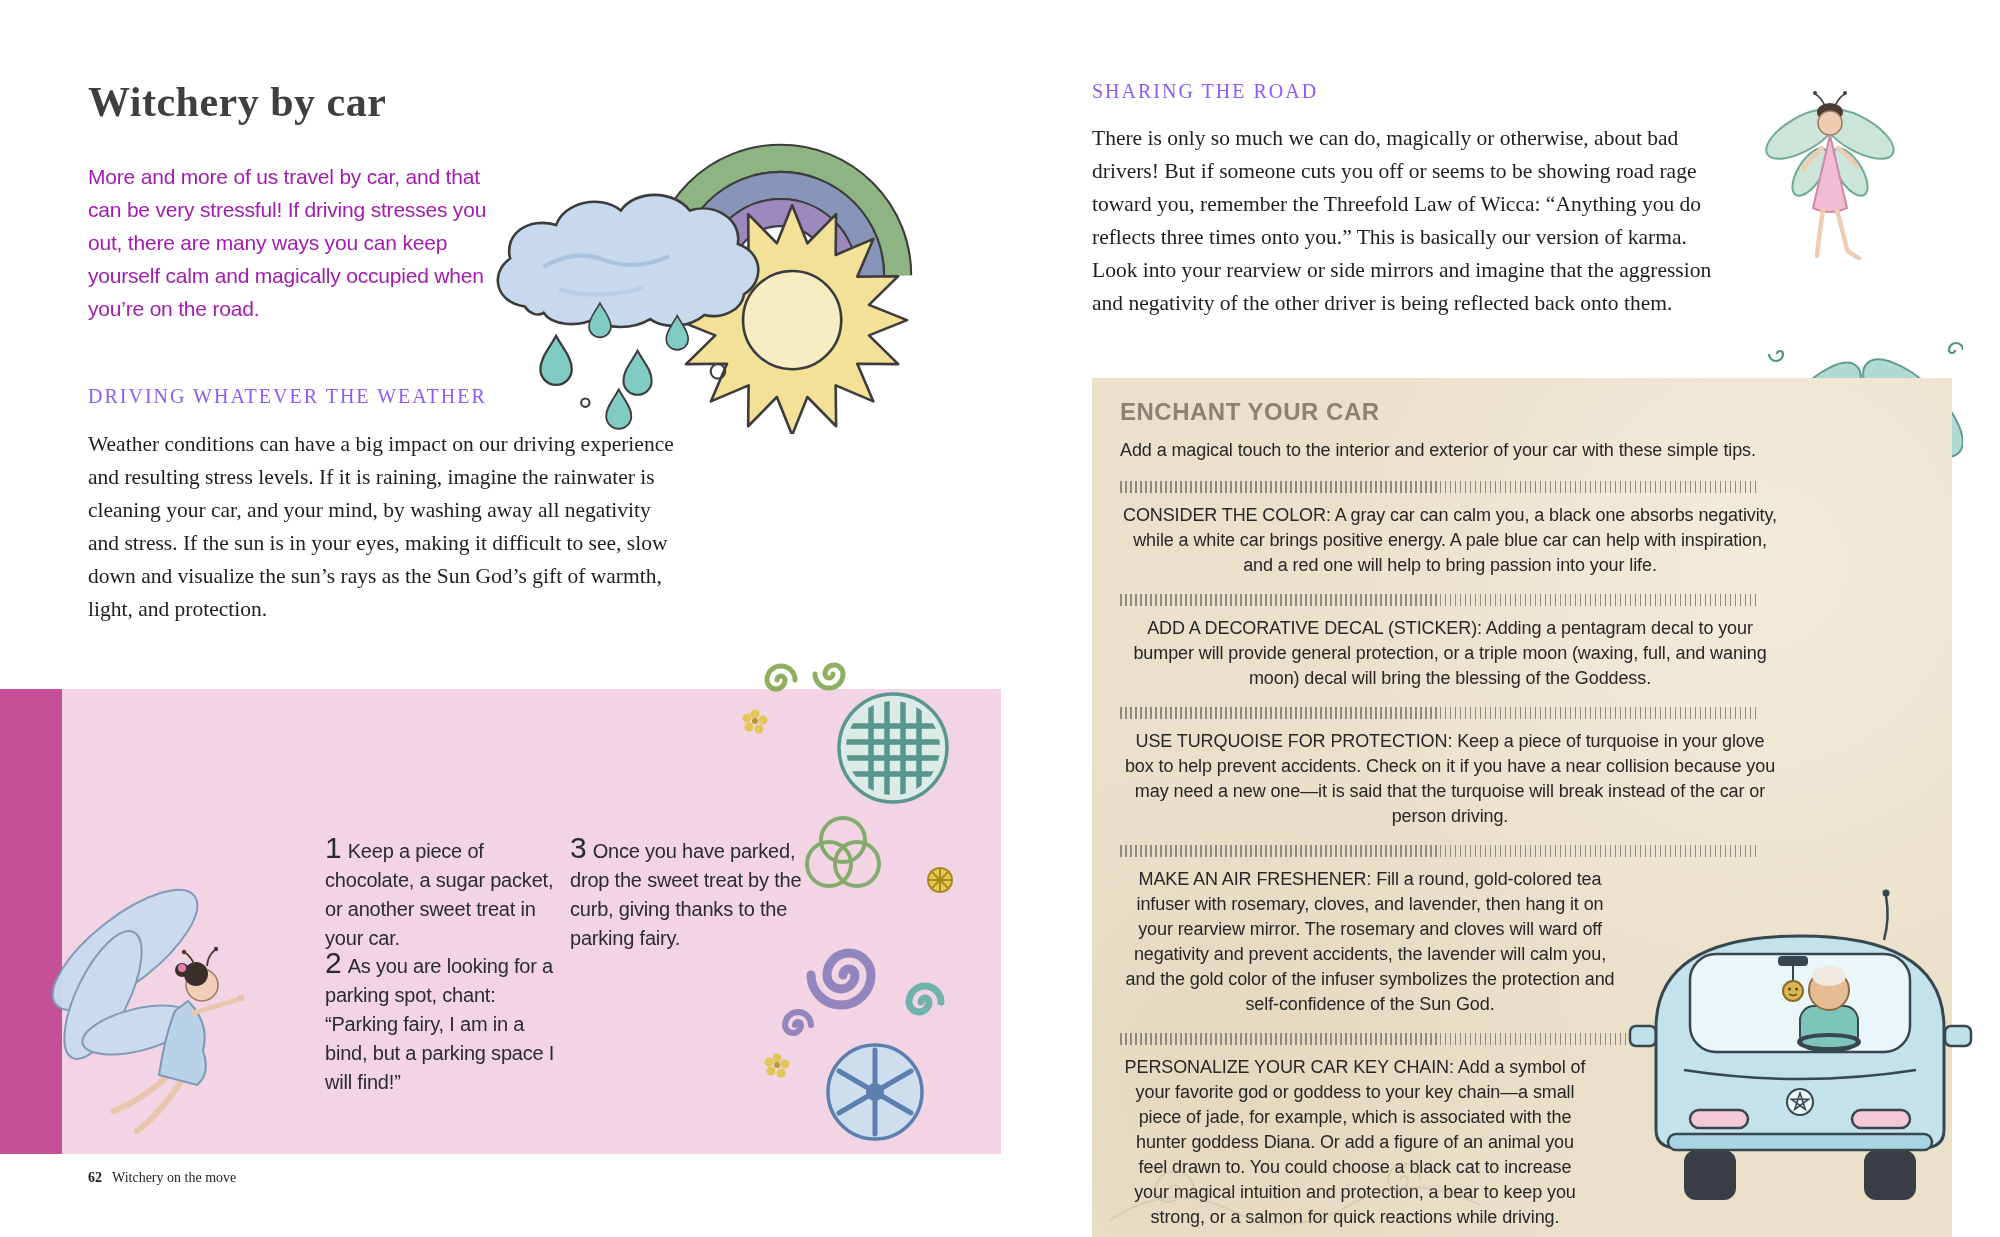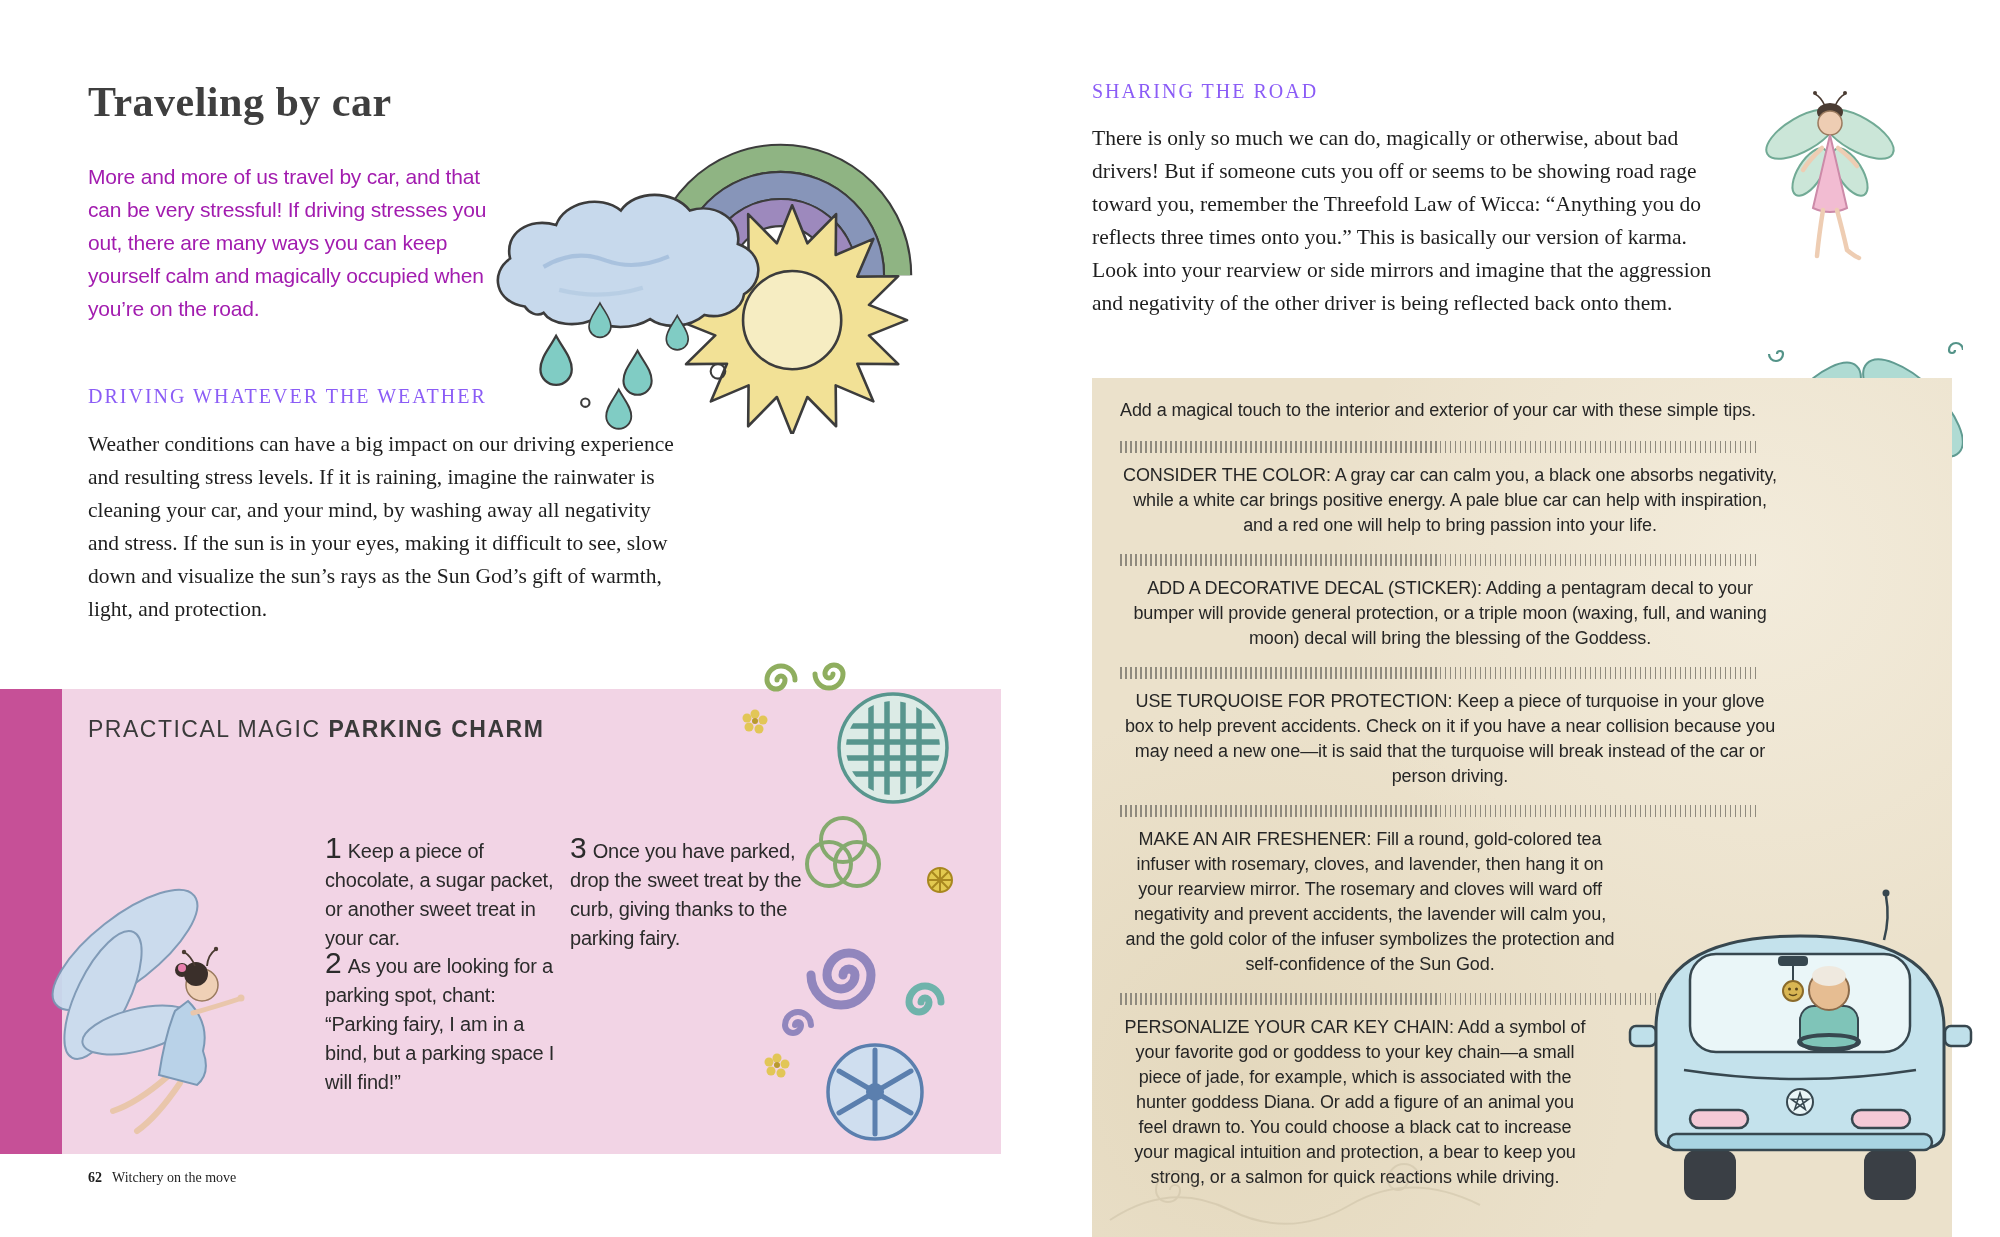--- a/index.html
+++ b/index.html
@@ -70,21 +70,21 @@
   .tip { margin-bottom:16px;text-align:center; }
   .tip.w-wide  { width:660px; }
   .tip.w-mid   { width:500px; }
   .tip.w-narrow{ width:470px; }
 </style>
 </head>
 <body>
 
 <div class="spread">
 
-  <h1 class="abs page-title" style="left:88px; top:78px;">Traveling by car</h1>
+  <h1 class="abs page-title" style="left:88px; top:78px;">Witchery by car</h1>
 
   <p class="abs intro-sans" style="left:88px; top:160px; width:430px;">More and more of us travel by car, and that can be very stressful! If driving stresses you out, there are many ways you can keep yourself calm and magically occupied when you’re on the road.</p>
 
   <svg class="abs" style="left:460px; top:58px;" width="470" height="376" viewBox="0 0 450 360">
     <defs>
       <path id="drop" d="M0,-22 C7,-9 15,-1 15,10 A15,15 0 1 1 -15,10 C-15,-1 -7,-9 0,-22 Z"></path>
       <clipPath id="kc">
           <circle cx="168" cy="118" r="47"></circle>
         </clipPath>
     </defs>
@@ -178,23 +178,20 @@
       <circle cx="150" cy="462" r="47" fill="#cfdeef" stroke="#5b7fae" stroke-width="3.5"></circle>
       <g stroke="#5b7fae" stroke-width="5" stroke-linecap="round">
         <line x1="150" y1="420" x2="150" y2="504"></line>
         <line x1="114" y1="441" x2="186" y2="483"></line>
         <line x1="114" y1="483" x2="186" y2="441"></line>
       </g>
       <circle cx="150" cy="462" r="9" fill="#5b7fae"></circle>
     </g>
   </svg>
 
-  <h3 class="abs charm-heading" style="left:88px; top:716px;">
-    <span class="kicker">PRACTICAL MAGIC</span><span class="charm-title">PARKING CHARM</span>
-  </h3>
 
 
   <svg class="abs" style="left:25px; top:825px;" width="275" height="335" viewBox="0 0 275 335">
     <g fill="#c9dcee" stroke="#7b98b5" stroke-width="2" opacity="0.95">
       <ellipse cx="100" cy="125" rx="88" ry="33" transform="rotate(-38 100 125)"></ellipse>
       <ellipse cx="78" cy="170" rx="70" ry="26" transform="rotate(-64 78 170)"></ellipse>
       <ellipse cx="112" cy="205" rx="56" ry="21" transform="rotate(-14 112 205)"></ellipse>
     </g>
     <g>
       <path d="M142,252 Q112,278 88,286" fill="none" stroke="#e9c6ab" stroke-width="6" stroke-linecap="round"></path>
@@ -265,20 +262,21 @@
       <circle cx="90" cy="108" r="8" fill="#2e2926"></circle>
         <circle cx="116" cy="108" r="8" fill="#2e2926"></circle>
       <circle cx="103" cy="109" r="11" fill="#efccb4"></circle>
       <path d="M103,122 Q84,150 84,186 L130,182 Q122,150 103,122 Z" fill="#8cc7bd" stroke="#539388" stroke-width="2"></path>
       <path d="M95,132 Q78,146 72,158 M111,132 Q128,144 136,152" fill="none" stroke="#efccb4" stroke-width="4.5" stroke-linecap="round"></path>
       <path d="M90,184 Q72,202 52,208 M118,182 Q122,210 108,228" fill="none" stroke="#efccb4" stroke-width="5" stroke-linecap="round"></path>
     </g>
   </svg>
 
   <div class="enchant-box">
+    <h3 class="box-heading">ENCHANT YOUR CAR</h3>
     <p class="box-intro">Add a magical touch to the interior and exterior of your car with these simple tips.</p>
 
     <div class="tick-divider"></div>
     <p class="tip w-wide">CONSIDER THE COLOR: A gray car can calm you, a black one absorbs negativity, while a white car brings positive energy. A pale blue car can help with inspiration, and a red one will help to bring passion into your life.</p>
 
     <div class="tick-divider"></div>
     <p class="tip w-wide">ADD A DECORATIVE DECAL (STICKER): Adding a pentagram decal to your bumper will provide general protection, or a triple moon (waxing, full, and waning moon) decal will bring the blessing of the Goddess.</p>
 
     <div class="tick-divider"></div>
     <p class="tip w-wide">USE TURQUOISE FOR PROTECTION: Keep a piece of turquoise in your glove box to help prevent accidents. Check on it if you have a near collision because you may need a new one—it is said that the turquoise will break instead of the car or person driving.</p>

